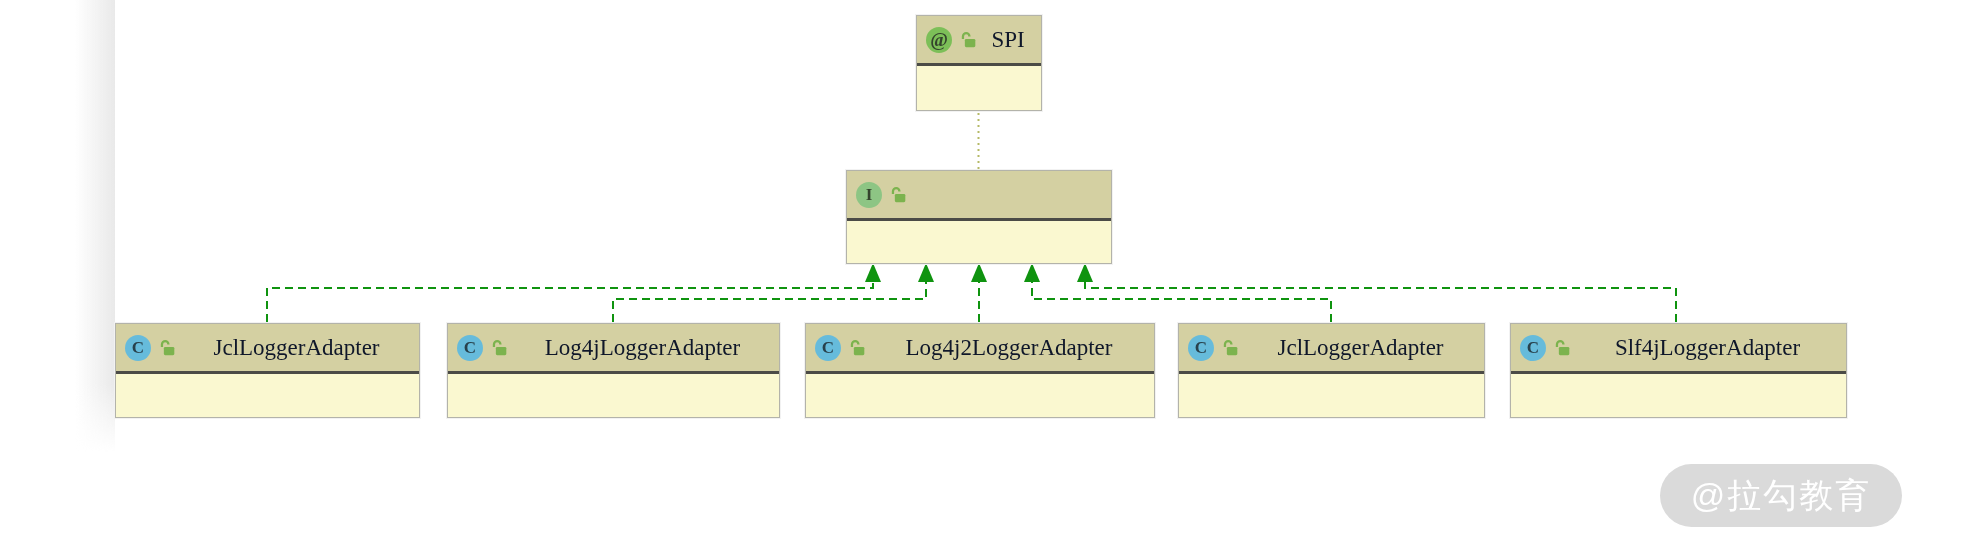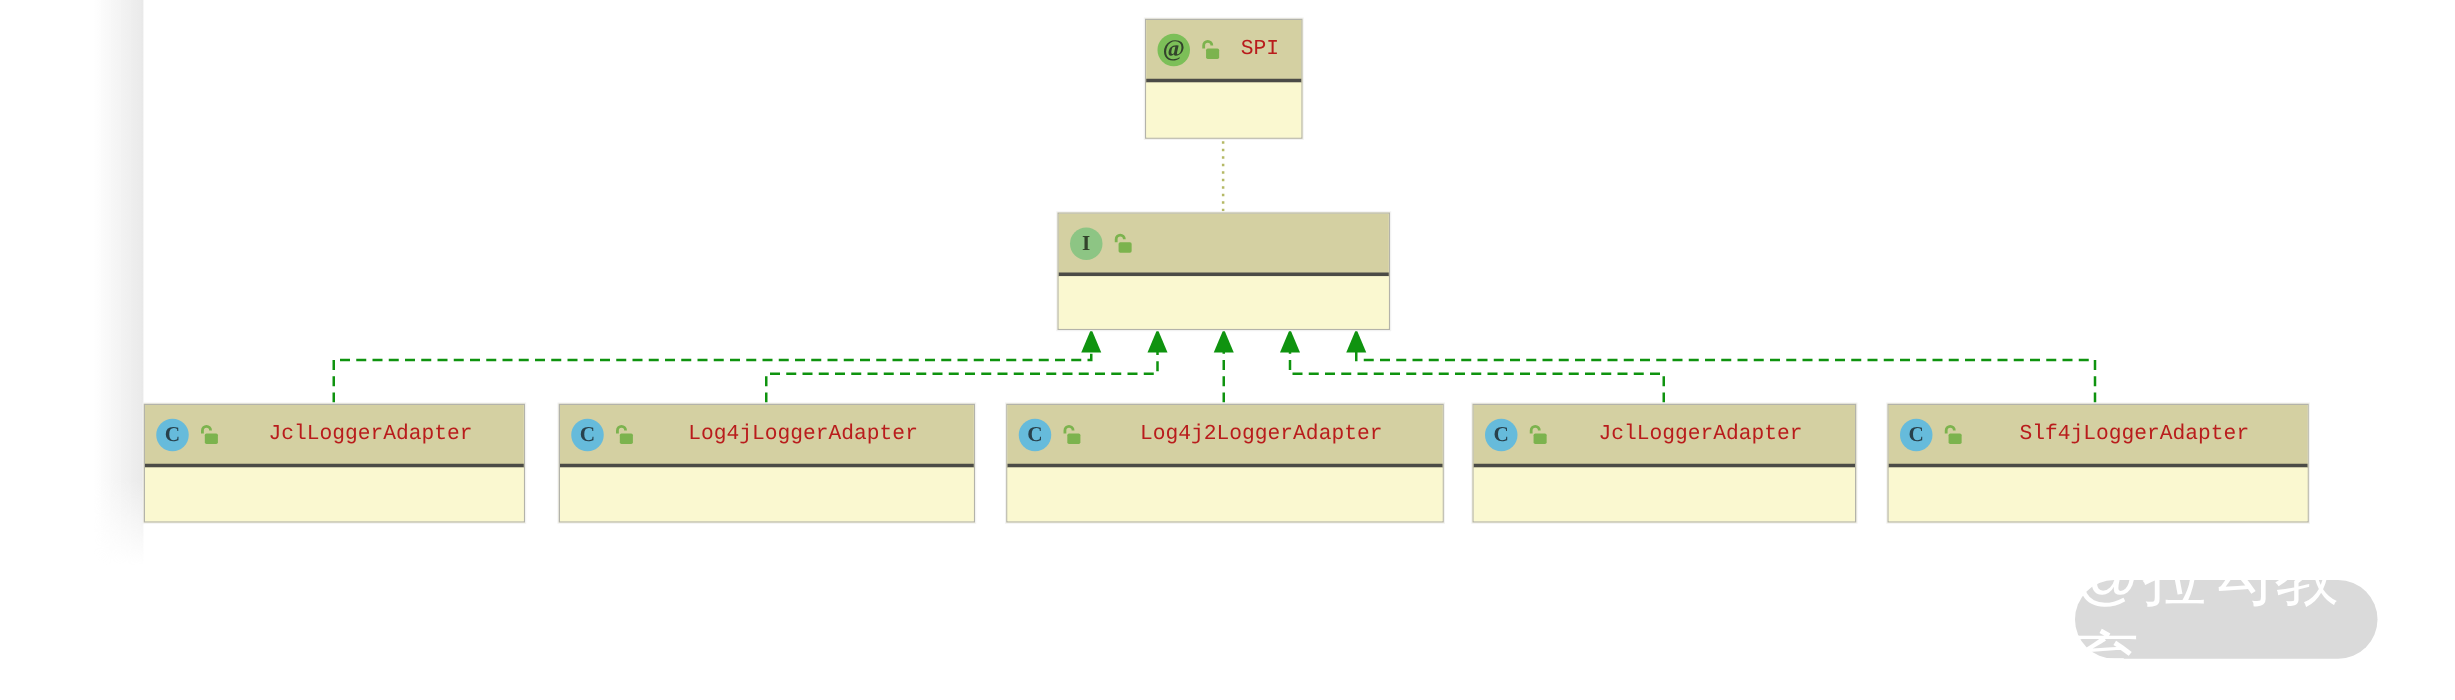--- a/index.html
+++ b/index.html
@@ -58,46 +58,47 @@
   }
   .kind-annotation .badge { background: #7cbf58; font-size: 19px; }
   .kind-interface  .badge { background: #8dc584; }
   .kind-class      .badge { background: #66bbdb; color: #28414c; }
 
   .lock { display: inline-flex; flex: 0 0 auto; }
 
   .uml-name {
     flex: 1;
     text-align: center;
-    font-family: Liberation Mono, monospace;
-    font-size: 17px;
-    color: #b91c1c;
+    font-family: Liberation Serif, serif;
+    font-size: 23px;
+    color: #0f172a;
     white-space: nowrap;
     overflow: hidden;
   }
 
   .edges-layer {
     position: absolute;
     left: 0; top: 0;
     pointer-events: none;
   }
 
   .watermark {
     position: absolute;
     left: 1660px; top: 464px;
     width: 242px; height: 63px;
     border-radius: 32px;
     background: #dadada;
     display: flex;
     align-items: center;
     justify-content: center;
     color: #ffffff;
-    font-size: 51px;
+    font-size: 34px;
     letter-spacing: 2px;
     font-family: "Liberation Sans", sans-serif;
+    text-align: right;
   }
 </style>
 </head>
 <body>
 
 <div class="canvas">
 
   <div class="panel-edge"></div>
 
   <svg class="edges-layer" width="1964" height="560">

